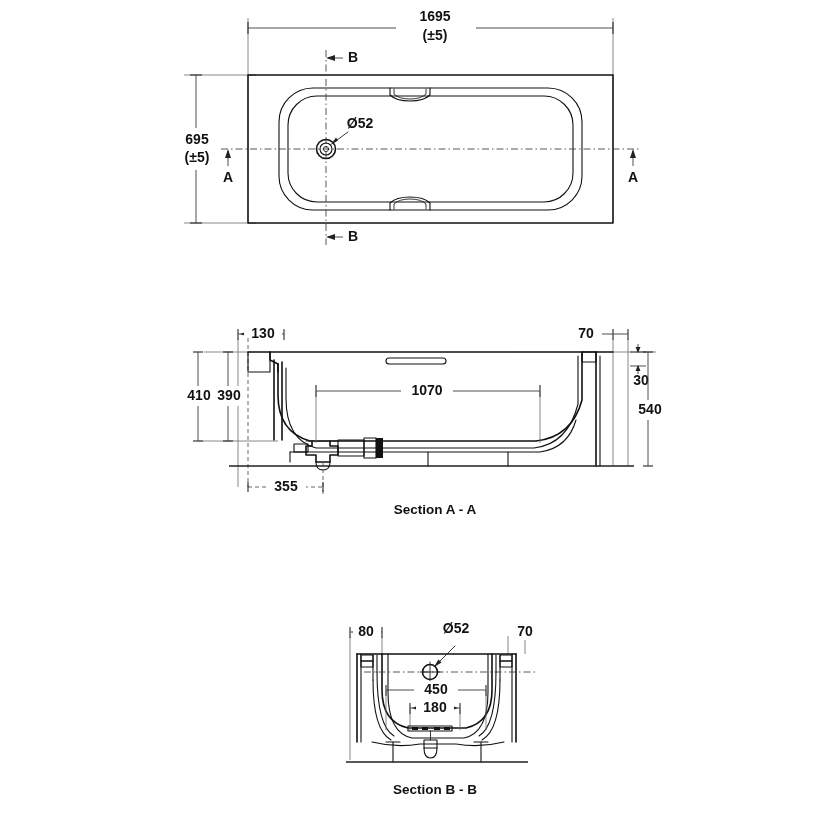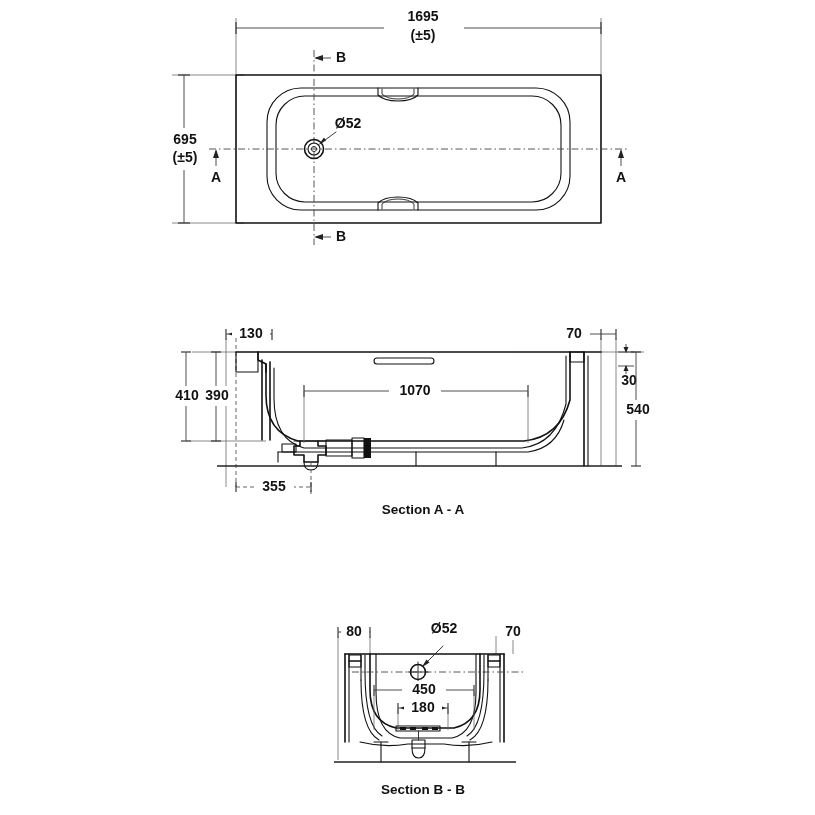--- a/index.html
+++ b/index.html
@@ -11,21 +11,21 @@
   body {
     width: 815px;
     height: 815px;
     position: relative;
     font-family: "Liberation Sans", sans-serif;
     color: #1a1a1a;
     overflow: hidden;
   }
   #drawing-root {
     position: absolute;
-    left: 4px;
+    left: 16px;
     top: 0;
     width: 645px;
     height: 815px;
   }
   svg.sheet {
     display: block;
     width: 815px;
     height: 815px;
   }
   text {

